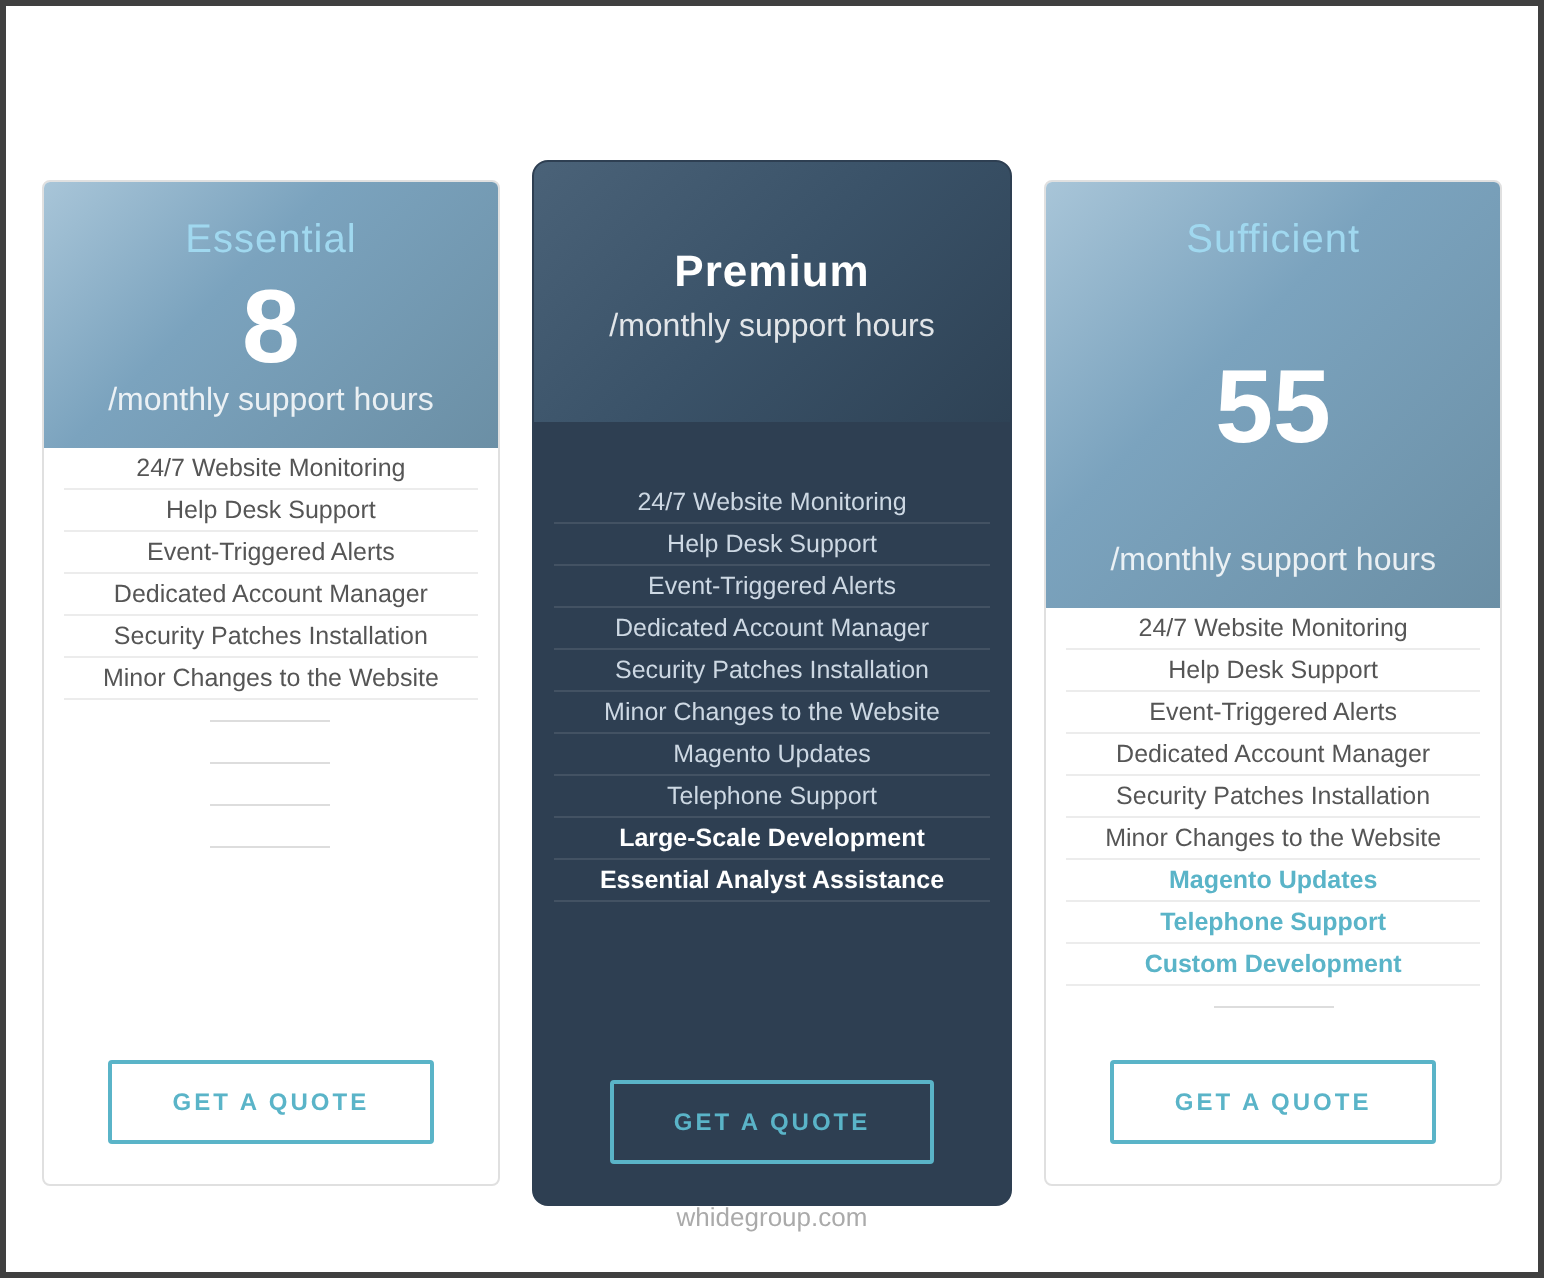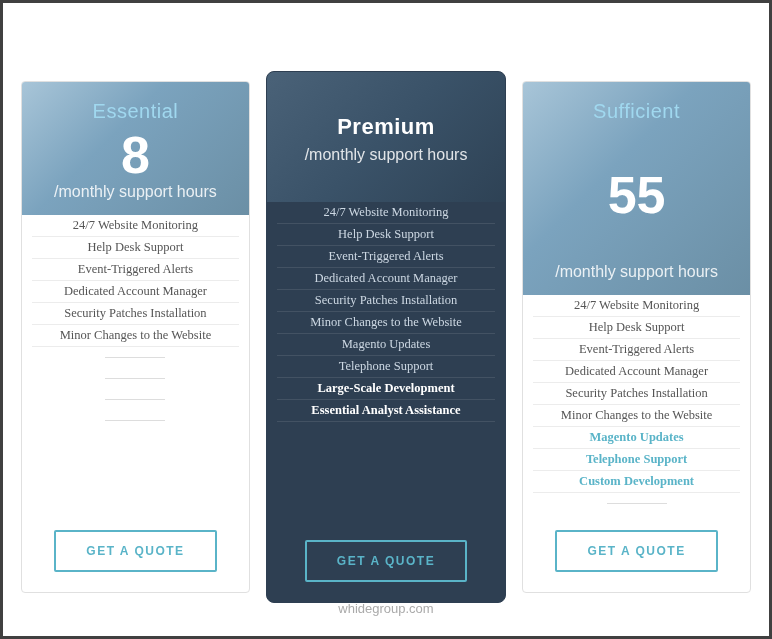--- a/index.html
+++ b/index.html
@@ -40,20 +40,21 @@
       border-radius: 4px;
       overflow: hidden;
     }
     .plan-premium {
       background: #2e3f52;
       border-color: #2e3f52;
       border-radius: 8px;
       z-index: 2;
       margin: -10px 16px;
       flex: 1.05;
+      gap: 30px;
     }
     .plan-header {
       width: 100%;
       padding: 18px 10px 14px 10px;
       text-align: center;
       position: relative;
       min-height: 130px;
       display: flex;
       flex-direction: column;
       align-items: center;
@@ -101,21 +102,20 @@
       padding: 0 10px;
       flex: 1;
     }
     .feature-item {
       width: 100%;
       text-align: center;
       padding: 3px 5px;
       font-size: 12.5px;
       color: #555;
       border-bottom: 1px solid #ececec;
-      font-family: Liberation Serif, serif;
     }
     .plan-premium .feature-item {
       color: #cdd8e3;
       border-bottom: 1px solid rgba(255,255,255,0.1);
     }
     .feature-item.bold {
       font-weight: 700;
       color: #2e3f52;
     }
     .plan-premium .feature-item.bold {

